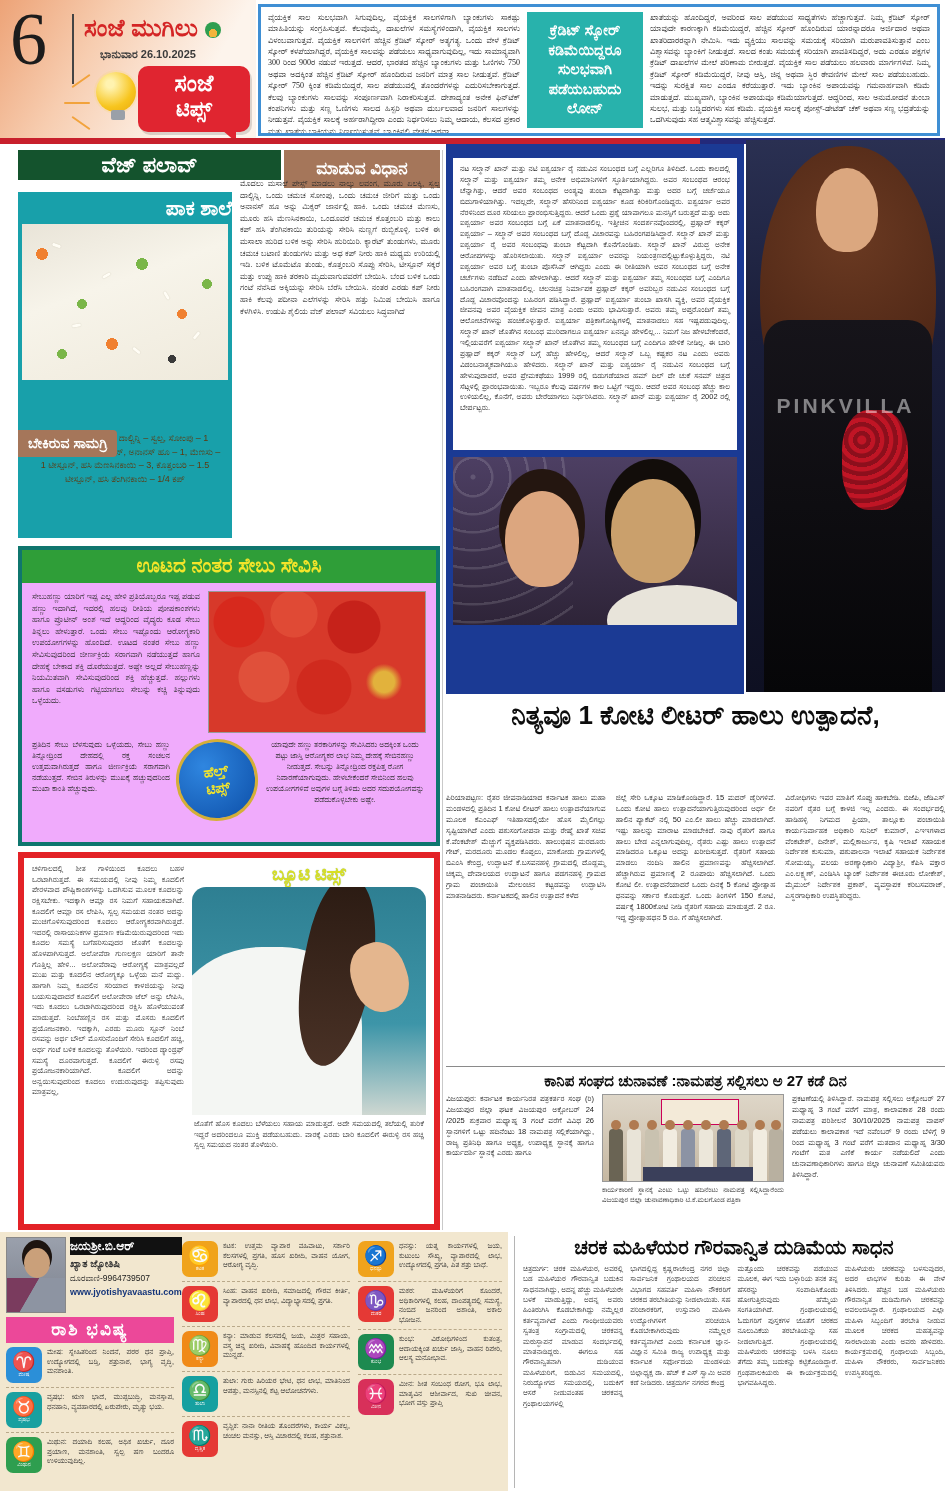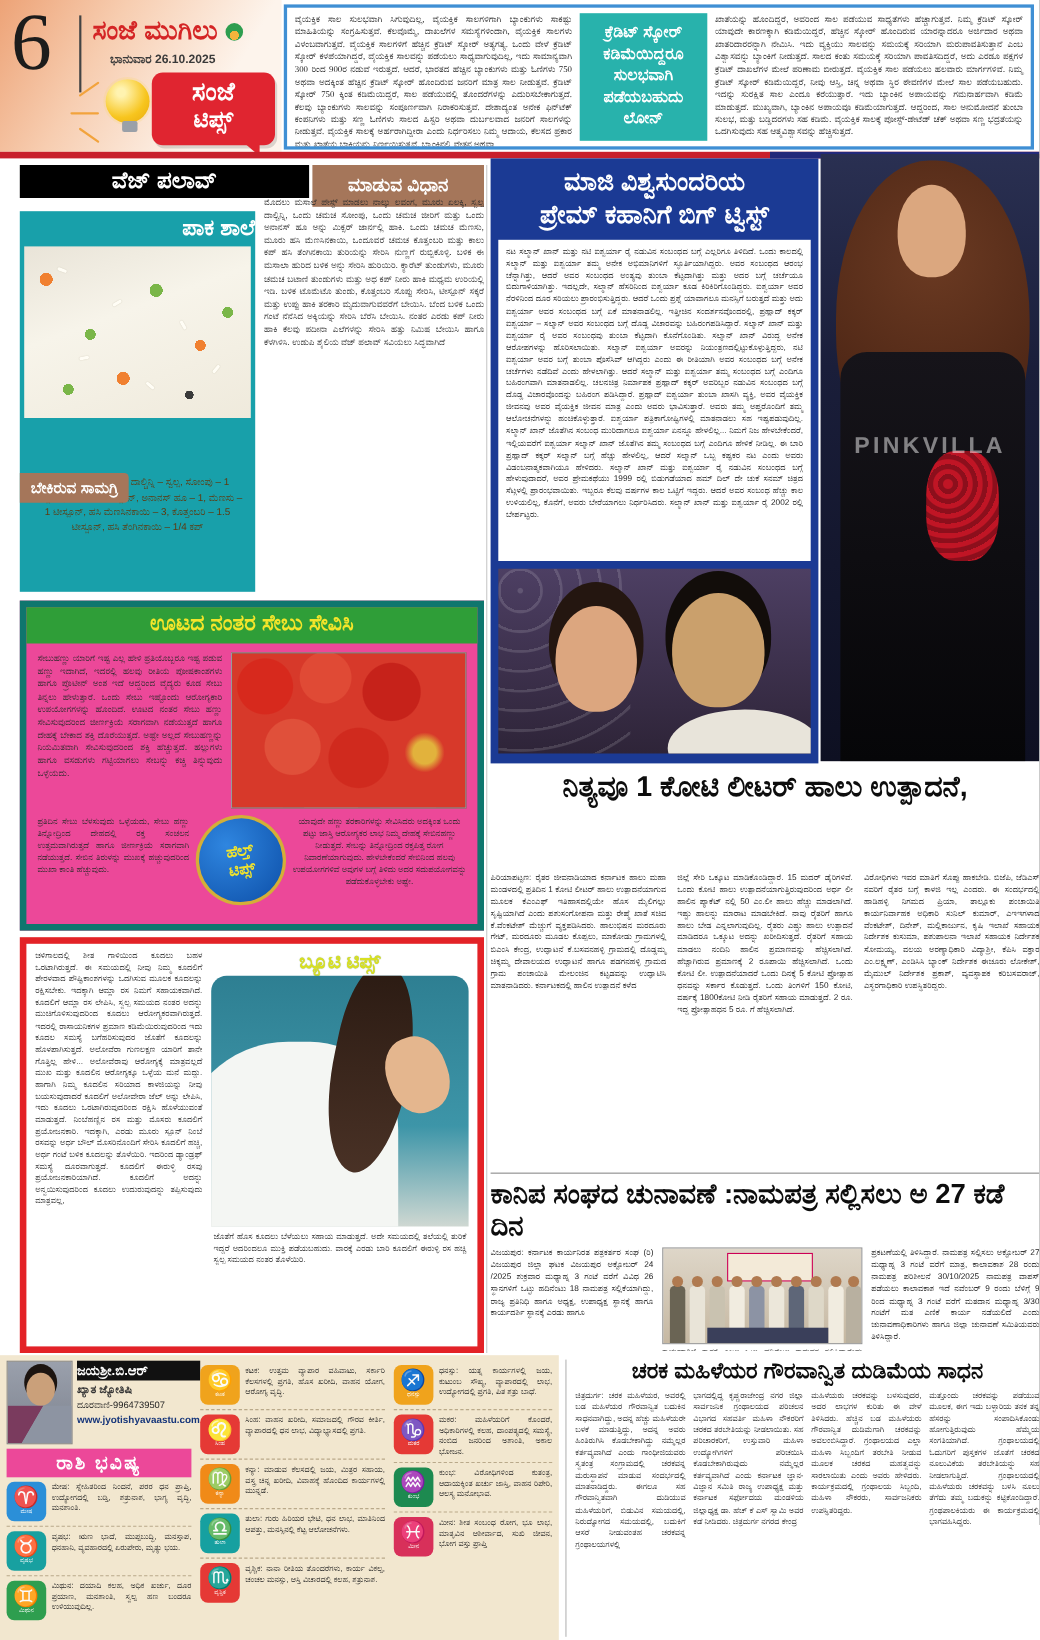--- a/index.html
+++ b/index.html
@@ -37,21 +37,21 @@
   .loan-left { width:252px;font-family:Liberation Serif, serif; }
   .loan-right { flex:1; }
   .loan-title { width:116px; background:#28b2ac; color:#fff; font-weight:bold; font-size:14.5px;
                 text-align:center; display:flex; align-items:center; justify-content:center;
                 padding:4px; line-height:1.35; }
 
   .red-bar { position:absolute; left:0; top:138px; width:945px; height:6px; background:#c8202c; }
   .blue-bar { position:absolute; left:700px; top:138px; width:245px; height:6px; background:#23297a; }
 
   
-  .veg-hdr { position:absolute; left:18px; top:150px; width:263px; height:30px; background:#000000;
+  .veg-hdr { position:absolute; left:18px; top:150px; width:263px; height:30px; background:#14532d;
              color:#fff; font-weight:bold; font-size:21px; display:flex; align-items:center; justify-content:center; }
   .mth-hdr { position:absolute; left:284px; top:150px; width:156px; height:38px; background:#a5765a;
              color:#fff; font-weight:bold; font-size:17px; display:flex; align-items:center; justify-content:center; }
 
   .recipe-panel { position:absolute; left:18px; top:192px; width:214px; height:346px; background:#18a0aa; }
   .recipe-title { color:#fff; font-weight:bold; font-size:20px; text-align:right; padding:5px 0 4px; }
   .rice-img { position:relative; margin:0 4px; height:156px; overflow:hidden;
       background:
         radial-gradient(circle 6px at 20px 30px,#f08030 98%,transparent),
         radial-gradient(circle 5px at 60px 80px,#7ab648 98%,transparent),
@@ -63,21 +63,21 @@
         radial-gradient(circle 5px at 185px 60px,#7ab648 98%,transparent),
         linear-gradient(160deg,#e9e4d8 0%,#f7f4ea 40%,#efeadc 100%); }
   .rice-grain { position:absolute; width:9px; height:3px; border-radius:2px; background:#fffdf5; box-shadow:0 0 1px #c9c2ae; }
   .ingr-label { position:absolute; left:0px; top:238px; background:#a5765a; color:#fff; font-weight:bold;
                 font-size:14px; line-height:1.2; padding:5px 10px; border-radius:0 4px 4px 0; text-align:center; }
   .ingredients { margin-top:48px; padding:4px 8px; color:#5e3a10; font-size:9px; line-height:1.5; text-align:center; }
   .method-text { position:absolute; left:240px; top:178px; width:200px; height:344px; font-size:8px;
                  line-height:1.45; text-align:justify; color:#2c2c2c; overflow:hidden; }
 
   .apple-panel { position:absolute; left:18px; top:546px; width:422px; height:300px;
-                 border:6px solid #0f766e; background:#ec4899; }
+                 border:4px solid #0f766e; background:#f0abfc; }
   .apple-hdr { background:#2f9e38; color:#f4e52a; font-weight:bold; font-size:20px; text-align:center;
                padding:4px 0 6px; }
   .apple-body { display:flex; gap:8px; padding:8px 10px 2px; }
   .apple-text-l { width:168px; font-size:8px; line-height:1.45; text-align:justify; color:#2c2c2c; }
   .apple-img { flex:1; height:142px; border:1px solid #999;
       background:
         radial-gradient(circle 26px at 30px 30px,#d7291d 96%,transparent),
         radial-gradient(circle 24px at 85px 22px,#e04a35 96%,transparent),
         radial-gradient(circle 27px at 145px 35px,#c6221a 96%,transparent),
         radial-gradient(circle 24px at 195px 25px,#d7392a 96%,transparent),
@@ -145,21 +145,21 @@
 
   
   .kmf-headline { position:absolute; left:446px; top:698px; width:499px; text-align:center; color:#0d0d0d;
                   font-weight:bold; font-size:26px; line-height:1.32; }
   .kmf-body { position:absolute; left:446px; top:793px; width:499px; height:268px; display:flex; gap:10px; overflow:hidden; }
   .kmf-col { flex:1; font-size:7.5px; line-height:1.45; text-align:justify; color:#222; }
   .rule-h { position:absolute; left:446px; width:499px; height:1px; background:#8a8a8a; }
 
   
   .kanipa { position:absolute; left:446px; top:1072px; width:499px; height:156px; overflow:hidden; }
-  .kanipa-headline { font-weight:bold; font-size:25px; color:#0d0d0d; text-align:left; padding-bottom:4px; }
+  .kanipa-headline { font-weight:bold; font-size:15px; color:#0d0d0d; text-align:center; padding-bottom:4px; }
   .kanipa-body { display:flex; gap:8px; }
   .kanipa-col { font-size:7.5px; line-height:1.45; text-align:justify; color:#222; }
   .kc1 { width:148px; } .kc3 { flex:1; }
   .kanipa-photo-wrap { width:182px; flex-shrink:0; }
   .group-img { position:relative; width:182px; height:88px; background:linear-gradient(180deg,#ded6c8,#c6b8a2);
                border:1px solid #999; overflow:hidden; }
   .banner { position:absolute; left:58px; top:4px; width:78px; height:26px; background:#f3ead8;
             border:1px solid #c05; }
   .person { position:absolute; bottom:0; width:14px; height:52px; border-radius:4px 4px 0 0; }
   .person::before { content:""; position:absolute; top:-9px; left:2px; width:10px; height:10px; border-radius:50%;
@@ -281,24 +281,20 @@
           <div class="shirt"></div>
           <div class="hairlock"></div>
           <div class="hand"></div>
         </div>
         <div class="hair-text-b">ಜೊತೆಗೆ ಹೊಸ ಕೂದಲು ಬೆಳೆಯಲು ಸಹಾಯ ಮಾಡುತ್ತದೆ. ಅದೇ ಸಮಯದಲ್ಲಿ ತಲೆಯಲ್ಲಿ ತುರಿಕೆ ಇದ್ದರೆ ಅದರಿಂದಲೂ ಮುಕ್ತಿ ಪಡೆಯಬಹುದು. ವಾರಕ್ಕೆ ಎರಡು ಬಾರಿ ಕೂದಲಿಗೆ ಈರುಳ್ಳಿ ರಸ ಹಚ್ಚಿ ಸ್ವಲ್ಪ ಸಮಯದ ನಂತರ ತೊಳೆಯಿರಿ.</div>
       </div>
     </div>
   </div>
 
   <div class="celeb-panel">
-    <div class="celeb-headline">
-      <div>ಮಾಜಿ ವಿಶ್ವಸುಂದರಿಯ</div>
-      <div>ಪ್ರೇಮ್ ಕಹಾನಿಗೆ ಬಿಗ್ ಟ್ವಿಸ್ಟ್</div>
-    </div>
     <div class="celeb-body">ನಟ ಸಲ್ಮಾನ್ ಖಾನ್ ಮತ್ತು ನಟಿ ಐಶ್ವರ್ಯಾ ರೈ ನಡುವಿನ ಸಂಬಂಧದ ಬಗ್ಗೆ ಎಲ್ಲರಿಗೂ ತಿಳಿದಿದೆ. ಒಂದು ಕಾಲದಲ್ಲಿ ಸಲ್ಮಾನ್ ಮತ್ತು ಐಶ್ವರ್ಯಾ ತಮ್ಮ ಅನೇಕ ಅಭಿಮಾನಿಗಳಿಗೆ ಸ್ಫೂರ್ತಿಯಾಗಿದ್ದರು. ಅವರ ಸಂಬಂಧದ ಆರಂಭ ಚೆನ್ನಾಗಿತ್ತು, ಆದರೆ ಅವರ ಸಂಬಂಧದ ಅಂತ್ಯವು ತುಂಬಾ ಕೆಟ್ಟದಾಗಿತ್ತು ಮತ್ತು ಅದರ ಬಗ್ಗೆ ಚರ್ಚೆಯೂ ಬಿದುಗಾಳಿಯಾಗಿತ್ತು. ಇದಲ್ಲದೇ, ಸಲ್ಮಾನ್ ಹೆಸರಿನಿಂದ ಐಶ್ವರ್ಯಾ ಕೂಡ ಕಿರಿಕಿರಿಗೊಂಡಿದ್ದರು. ಐಶ್ವರ್ಯಾ ಅವರ ನೆರಳಿನಿಂದ ದೂರ ಸರಿಯಲು ಪ್ರಾರಂಭಿಸುತ್ತಿದ್ದರು. ಆದರೆ ಒಂದು ಪ್ರಶ್ನೆ ಯಾವಾಗಲೂ ಮನಸ್ಸಿಗೆ ಬರುತ್ತದೆ ಮತ್ತು ಅದು ಐಶ್ವರ್ಯಾ ಅವರ ಸಂಬಂಧದ ಬಗ್ಗೆ ಏಕೆ ಮಾತನಾಡಲಿಲ್ಲ. ಇತ್ತೀಚಿನ ಸಂದರ್ಶನವೊಂದರಲ್ಲಿ, ಪ್ರಹ್ಲಾದ್ ಕಕ್ಕರ್ ಐಶ್ವರ್ಯಾ – ಸಲ್ಮಾನ್ ಅವರ ಸಂಬಂಧದ ಬಗ್ಗೆ ದೊಡ್ಡ ವಿಚಾರವನ್ನು ಬಹಿರಂಗಪಡಿಸಿದ್ದಾರೆ. ಸಲ್ಮಾನ್ ಖಾನ್ ಮತ್ತು ಐಶ್ವರ್ಯಾ ರೈ ಅವರ ಸಂಬಂಧವು ತುಂಬಾ ಕೆಟ್ಟದಾಗಿ ಕೊನೆಗೊಂಡಿತು. ಸಲ್ಮಾನ್ ಖಾನ್ ವಿರುದ್ಧ ಅನೇಕ ಆರೋಪಗಳನ್ನು ಹೊರಿಸಲಾಯಿತು. ಸಲ್ಮಾನ್ ಐಶ್ವರ್ಯಾ ಅವರನ್ನು ನಿಯಂತ್ರಣದಲ್ಲಿಟ್ಟುಕೊಳ್ಳುತ್ತಿದ್ದರು, ನಟಿ ಐಶ್ವರ್ಯಾ ಅವರ ಬಗ್ಗೆ ತುಂಬಾ ಪೊಸೆಸಿವ್ ಆಗಿದ್ದರು ಎಂದು ಈ ರೀತಿಯಾಗಿ ಅವರ ಸಂಬಂಧದ ಬಗ್ಗೆ ಅನೇಕ ಚರ್ಚೆಗಳು ನಡೆದಿವೆ ಎಂದು ಹೇಳಲಾಗಿತ್ತು. ಆದರೆ ಸಲ್ಮಾನ್ ಮತ್ತು ಐಶ್ವರ್ಯಾ ತಮ್ಮ ಸಂಬಂಧದ ಬಗ್ಗೆ ಎಂದಿಗೂ ಬಹಿರಂಗವಾಗಿ ಮಾತನಾಡಲಿಲ್ಲ. ಚಲನಚಿತ್ರ ನಿರ್ಮಾಪಕ ಪ್ರಹ್ಲಾದ್ ಕಕ್ಕರ್ ಅವರಿಬ್ಬರ ನಡುವಿನ ಸಂಬಂಧದ ಬಗ್ಗೆ ದೊಡ್ಡ ವಿಚಾರವೊಂದನ್ನು ಬಹಿರಂಗ ಪಡಿಸಿದ್ದಾರೆ. ಪ್ರಹ್ಲಾದ್ ಐಶ್ವರ್ಯಾ ತುಂಬಾ ಖಾಸಗಿ ವ್ಯಕ್ತಿ, ಅವರ ವೈಯಕ್ತಿಕ ಜೀವನವು ಅವರ ವೈಯಕ್ತಿಕ ಜೀವನ ಮಾತ್ರ ಎಂದು ಅವರು ಭಾವಿಸುತ್ತಾರೆ. ಅವರು ತಮ್ಮ ಅಪ್ತರೊಂದಿಗೆ ತಮ್ಮ ಆಲೋಚನೆಗಳನ್ನು ಹಂಚಿಕೊಳ್ಳುತ್ತಾರೆ. ಐಶ್ವರ್ಯಾ ಪತ್ರಿಕಾಗೋಷ್ಟಿಗಳಲ್ಲಿ ಮಾತನಾಡಲು ಸಹ ಇಷ್ಟಪಡುವುದಿಲ್ಲ. ಸಲ್ಮಾನ್ ಖಾನ್ ಜೊತೆಗಿನ ಸಂಬಂಧ ಮುರಿದಾಗಲೂ ಐಶ್ವರ್ಯಾ ಏನನ್ನೂ ಹೇಳಲಿಲ್ಲ... ನಿಮಗೆ ನಿಜ ಹೇಳಬೇಕೆಂದರೆ, ಇಲ್ಲಿಯವರೆಗೆ ಐಶ್ವರ್ಯಾ ಸಲ್ಮಾನ್ ಖಾನ್ ಜೊತೆಗಿನ ತಮ್ಮ ಸಂಬಂಧದ ಬಗ್ಗೆ ಎಂದಿಗೂ ಹೇಳಿಕೆ ನೀಡಿಲ್ಲ. ಈ ಬಾರಿ ಪ್ರಹ್ಲಾದ್ ಕಕ್ಕರ್ ಸಲ್ಮಾನ್ ಬಗ್ಗೆ ಹೆಚ್ಚು ಹೇಳಲಿಲ್ಲ, ಆದರೆ ಸಲ್ಮಾನ್ ಒಬ್ಬ ಕಷ್ಟಕರ ನಟ ಎಂದು ಅವರು ವಿಡಂಬನಾತ್ಮಕವಾಗಿಯೂ ಹೇಳಿದರು. ಸಲ್ಮಾನ್ ಖಾನ್ ಮತ್ತು ಐಶ್ವರ್ಯಾ ರೈ ನಡುವಿನ ಸಂಬಂಧದ ಬಗ್ಗೆ ಹೇಳುವುದಾದರೆ, ಅವರ ಪ್ರೇಮಕಥೆಯು 1999 ರಲ್ಲಿ ಬಿಡುಗಡೆಯಾದ ಹಮ್ ದಿಲ್ ದೇ ಚುಕೆ ಸನಮ್ ಚಿತ್ರದ ಸೆಟ್ಗಳಲ್ಲಿ ಪ್ರಾರಂಭವಾಯಿತು. ಇಬ್ಬರೂ ಕೆಲವು ವರ್ಷಗಳ ಕಾಲ ಒಟ್ಟಿಗೆ ಇದ್ದರು. ಆದರೆ ಅವರ ಸಂಬಂಧ ಹೆಚ್ಚು ಕಾಲ ಉಳಿಯಲಿಲ್ಲ, ಕೊನೆಗೆ, ಅವರು ಬೇರೆಯಾಗಲು ನಿರ್ಧರಿಸಿದರು. ಸಲ್ಮಾನ್ ಖಾನ್ ಮತ್ತು ಐಶ್ವರ್ಯಾ ರೈ 2002 ರಲ್ಲಿ ಬೇರ್ಪಟ್ಟರು.</div>
     <div class="couple-img">
       <div class="veil"></div>
       <div class="face f1"></div>
       <div class="face f2"></div>
       <div class="shoulder"></div>
     </div>
   </div>
 
   <div class="aish-photo">
@@ -449,20 +445,20 @@
         <div class="sign-tx">ಮೀನ: ಶೀತ ಸಂಬಂಧ ರೋಗ, ಭೂ ಲಾಭ, ಮಾತೃವಿನ ಆಶೀರ್ವಾದ, ಸುಖಿ ಜೀವನ, ಭೋಗ ವಸ್ತು ಪ್ರಾಪ್ತಿ</div>
       </div>
     </div>
   </div>
 
   <div class="charaka">
     <div class="charaka-headline">ಚರಕ ಮಹಿಳೆಯರ ಗೌರವಾನ್ವಿತ ದುಡಿಮೆಯ ಸಾಧನ</div>
     <div class="charaka-body">
       <div class="charaka-col">ಚಿತ್ರದುರ್ಗ: ಚರಕ ಮಹಿಳೆಯರ, ಅವರಲ್ಲಿ ಬಡ ಮಹಿಳೆಯರ ಗೌರವಾನ್ವಿತ ಬದುಕಿನ ಸಾಧನವಾಗಿದ್ದು, ಅದನ್ನ ಹೆಚ್ಚು ಮಹಿಳೆಯರೇ ಬಳಕೆ ಮಾಡುತ್ತಿದ್ದು, ಅದನ್ನ ಅವರು ಹಿಂತಿರುಗಿಸಿ ಕೊಡಬೇಕಾಗಿದ್ದು ನಮ್ಮೆಲ್ಲರ ಕರ್ತವ್ಯವಾಗಿದೆ ಎಂದು ಗಾಂಧೀಜಿಯವರು ಸ್ವತಂತ್ರ ಸಂಗ್ರಾಮದಲ್ಲಿ ಚರಕವನ್ನ ಮರುಸ್ಥಾಪನೆ ಮಾಡುವ ಸಂದರ್ಭದಲ್ಲಿ ಮಾತನಾಡಿದ್ದರು. ಈಗಲೂ ಸಹ ಗೌರವಾನ್ವಿತವಾಗಿ ದುಡಿಯುವ ಮಹಿಳೆಯರಿಗೆ, ಬಿಡುವಿನ ಸಮಯದಲ್ಲಿ, ನಿರುದ್ಯೋಗದ ಸಮಯದಲ್ಲಿ, ಬದುಕಿಗೆ ಆಸರೆ ನೀಡುವಂತಹ ಚರಕವನ್ನ ಗ್ರಂಥಾಲಯಗಳಲ್ಲಿ</div>
       <div class="charaka-col">ಭಾಗದಲ್ಲಿದ್ದ ಕೃಷ್ಣರಾಜೇಂದ್ರ ನಗರ ಜಿಲ್ಲಾ ಸಾರ್ವಜನಿಕ ಗ್ರಂಥಾಲಯದ ಪರಿಚಲನ ವಿಭಾಗದ ಸಹವರ್ತಿ ಮಹಿಳಾ ನೌಕರರಿಗೆ ಚರಕದ ತರಬೇತಿಯನ್ನು ನೀಡಲಾಯಿತು. ಸಹ ಪರಿಚಾರಕರಿಗೆ, ಉಸ್ತುವಾರಿ ಮಹಿಳಾ ಉದ್ಯೋಗಿಗಳಿಗೆ ಪರಿಚಯಿಸಿ ಕೊಡಬೇಕಾಗಿರುವುದು ನಮ್ಮೆಲ್ಲರ ಕರ್ತವ್ಯವಾಗಿದೆ ಎಂದು ಕರ್ನಾಟಕ ಜ್ಞಾನ-ವಿಜ್ಞಾನ ಸಮಿತಿ ರಾಜ್ಯ ಉಪಾಧ್ಯಕ್ಷ ಮತ್ತು ಕರ್ನಾಟಕ ಸರ್ಫೋದಯ ಮಂಡಳಿಯ ಜಿಲ್ಲಾಧ್ಯಕ್ಷ ಡಾ. ಹೆಚ್ ಕೆ ಎಸ್ ಸ್ವಾಮಿ ಅವರ ಕಡೆ ನೀಡಿದರು. ಚಿತ್ರದುರ್ಗ ನಗರದ ಕೇಂದ್ರ</div>
+      <div class="charaka-col">ಮತ್ತೊಂದು ಚರಕವನ್ನು ಪಡೆಯುವ ಮೂಲಕ, ಈಗ ಇದು ಬಳ್ಳಾರಿಯ ತನಕ ತನ್ನ ಹೆಸರನ್ನು ಸಂಪಾದಿಸಿಕೊಂಡು ಹೋಗುತ್ತಿರುವುದು ಹೆಮ್ಮೆಯ ಸಂಗತಿಯಾಗಿದೆ. ಗ್ರಂಥಾಲಯದಲ್ಲಿ ಓದುಗರಿಗೆ ಪುಸ್ತಕಗಳ ಜೊತೆಗೆ ಚರಕದ ನೂಲುವಿಕೆಯ ತರಬೇತಿಯನ್ನು ಸಹ ನೀಡಲಾಗುತ್ತಿದೆ. ಗ್ರಂಥಾಲಯದಲ್ಲಿ ಮಹಿಳೆಯರು ಚರಕವನ್ನು ಬಳಸಿ ನೂಲು ತೆಗೆದು ತಮ್ಮ ಬದುಕನ್ನು ಕಟ್ಟಿಕೊಂಡಿದ್ದಾರೆ. ಗ್ರಂಥಪಾಲಕಿಯರು ಈ ಕಾರ್ಯಕ್ರಮದಲ್ಲಿ ಭಾಗವಹಿಸಿದ್ದರು.</div>
       <div class="charaka-col">ಮಹಿಳೆಯರು ಚರಕವನ್ನು ಬಳಸುವುದರ, ಅದರ ಲಾಭಗಳ ಕುರಿತು ಈ ವೇಳೆ ತಿಳಿಸಿದರು. ಹೆಚ್ಚಿನ ಬಡ ಮಹಿಳೆಯರು ಗೌರವಾನ್ವಿತ ದುಡಿಮೆಗಾಗಿ ಚರಕವನ್ನು ಅವಲಂಬಿಸಿದ್ದಾರೆ. ಗ್ರಂಥಾಲಯದ ಎಲ್ಲಾ ಮಹಿಳಾ ಸಿಬ್ಬಂದಿಗೆ ತರಬೇತಿ ನೀಡುವ ಮೂಲಕ ಚರಕದ ಮಹತ್ವವನ್ನು ಸಾರಲಾಯಿತು ಎಂದು ಅವರು ಹೇಳಿದರು. ಕಾರ್ಯಕ್ರಮದಲ್ಲಿ ಗ್ರಂಥಾಲಯ ಸಿಬ್ಬಂದಿ, ಮಹಿಳಾ ನೌಕರರು, ಸಾರ್ವಜನಿಕರು ಉಪಸ್ಥಿತರಿದ್ದರು.</div>
-      <div class="charaka-col">ಮತ್ತೊಂದು ಚರಕವನ್ನು ಪಡೆಯುವ ಮೂಲಕ, ಈಗ ಇದು ಬಳ್ಳಾರಿಯ ತನಕ ತನ್ನ ಹೆಸರನ್ನು ಸಂಪಾದಿಸಿಕೊಂಡು ಹೋಗುತ್ತಿರುವುದು ಹೆಮ್ಮೆಯ ಸಂಗತಿಯಾಗಿದೆ. ಗ್ರಂಥಾಲಯದಲ್ಲಿ ಓದುಗರಿಗೆ ಪುಸ್ತಕಗಳ ಜೊತೆಗೆ ಚರಕದ ನೂಲುವಿಕೆಯ ತರಬೇತಿಯನ್ನು ಸಹ ನೀಡಲಾಗುತ್ತಿದೆ. ಗ್ರಂಥಾಲಯದಲ್ಲಿ ಮಹಿಳೆಯರು ಚರಕವನ್ನು ಬಳಸಿ ನೂಲು ತೆಗೆದು ತಮ್ಮ ಬದುಕನ್ನು ಕಟ್ಟಿಕೊಂಡಿದ್ದಾರೆ. ಗ್ರಂಥಪಾಲಕಿಯರು ಈ ಕಾರ್ಯಕ್ರಮದಲ್ಲಿ ಭಾಗವಹಿಸಿದ್ದರು.</div>
     </div>
   </div>
 
   <div class="vrule" style="left:442px;top:150px;height:1080px;"></div>
 
 </div>
 
 </body></html>

